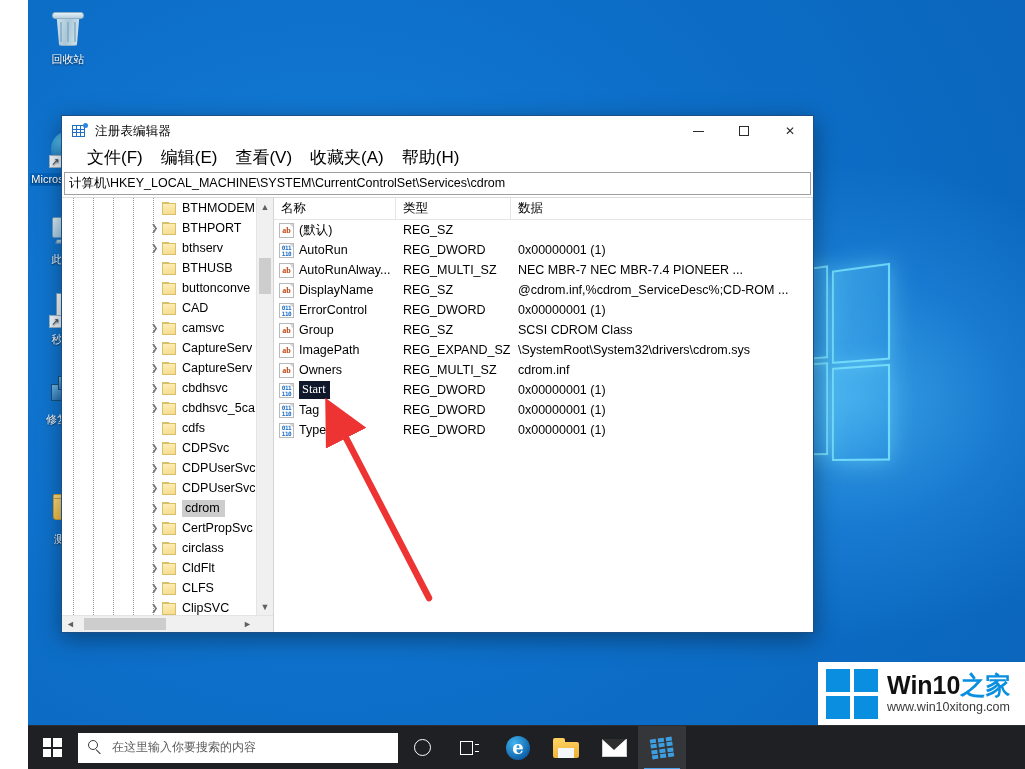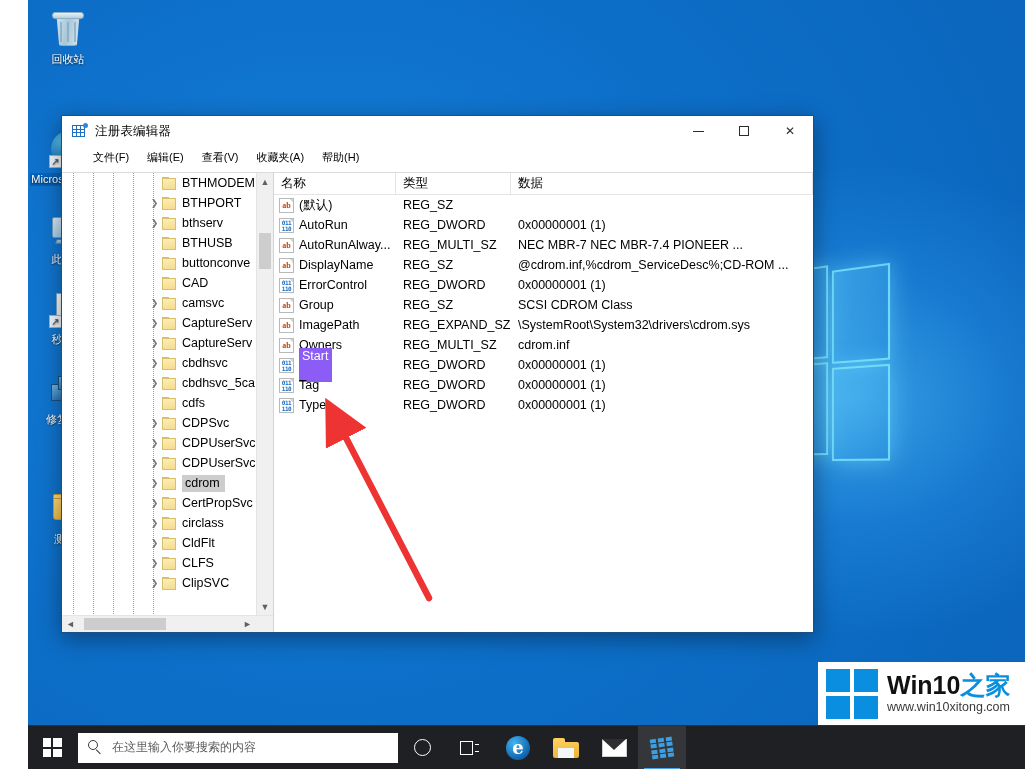--- a/index.html
+++ b/index.html
@@ -207,24 +207,24 @@
   #wincontrols .wc {
     width: 46px; height: 31px;
     display: flex; align-items: center; justify-content: center;
     font-size: 12px; color: #2b2b2b;
   }
   .wc .dash { width: 11px; height: 1px; background: #2b2b2b; }
   .wc .sq { width: 10px; height: 10px; border: 1px solid #2b2b2b; }
 
   #menubar {
     height: 25px;
-    display: flex; align-items: flex-start;
-    padding-left: 22px;
+    display: flex; align-items: flex-end;
+    padding-left: 16px;
     flex: 0 0 auto;
-    font-size: 11px; color: #000;
+    font-size: 17px; color: #000;
     background: #ffffff;
   }
   #menubar .mi { padding: 3px 9px; cursor: default; }
 
   #addressbar {
     height: 23px;
     margin: 0 2px 2px 2px;
     border: 1px solid #a0a0a0;
     background: #ffffff;
     display: flex; align-items: center;
@@ -384,22 +384,23 @@
   .lrow .c-name {
     width: 122px; flex: 0 0 122px;
     display: flex; align-items: center;
     padding-left: 5px;
     overflow: hidden;
   }
   .lrow .c-type { width: 115px; flex: 0 0 115px; padding-left: 7px; overflow: hidden; }
   .lrow .c-data { flex: 1 1 auto; padding-left: 7px; overflow: hidden; text-overflow: ellipsis; }
   .lrow .nm { overflow: hidden; text-overflow: ellipsis; }
   .lrow.sel .nm {
-    background: #8b5cf6; color: #fff;
-    padding: 1px 4px 19px 3px;
+    background: #0f172a; color: #fff;
+    padding: 1px 4px 2px 3px;
+    font-family: Liberation Serif, serif;
   }
 
   .vico {
     width: 15px; height: 15px;
     flex: 0 0 15px;
     margin-right: 5px;
     position: relative;
     background: #ffffff;
     border: 1px solid #b9b9b9;
     font-size: 7px;
@@ -670,20 +671,21 @@
     </div>
 
     <div id="menubar">
       <div class="mi">文件(F)</div>
       <div class="mi">编辑(E)</div>
       <div class="mi">查看(V)</div>
       <div class="mi">收藏夹(A)</div>
       <div class="mi">帮助(H)</div>
     </div>
 
+    <div id="addressbar">计算机\HKEY_LOCAL_MACHINE\SYSTEM\CurrentControlSet\Services\cdrom</div>
 
     <div id="panes">
 
       <div id="treepane">
         <div id="treescroll">
           <div class="tguides">
             <i style="left:11px"></i>
               <i style="left:31px"></i>
               <i style="left:51px"></i>
             <i style="left:71px"></i>

